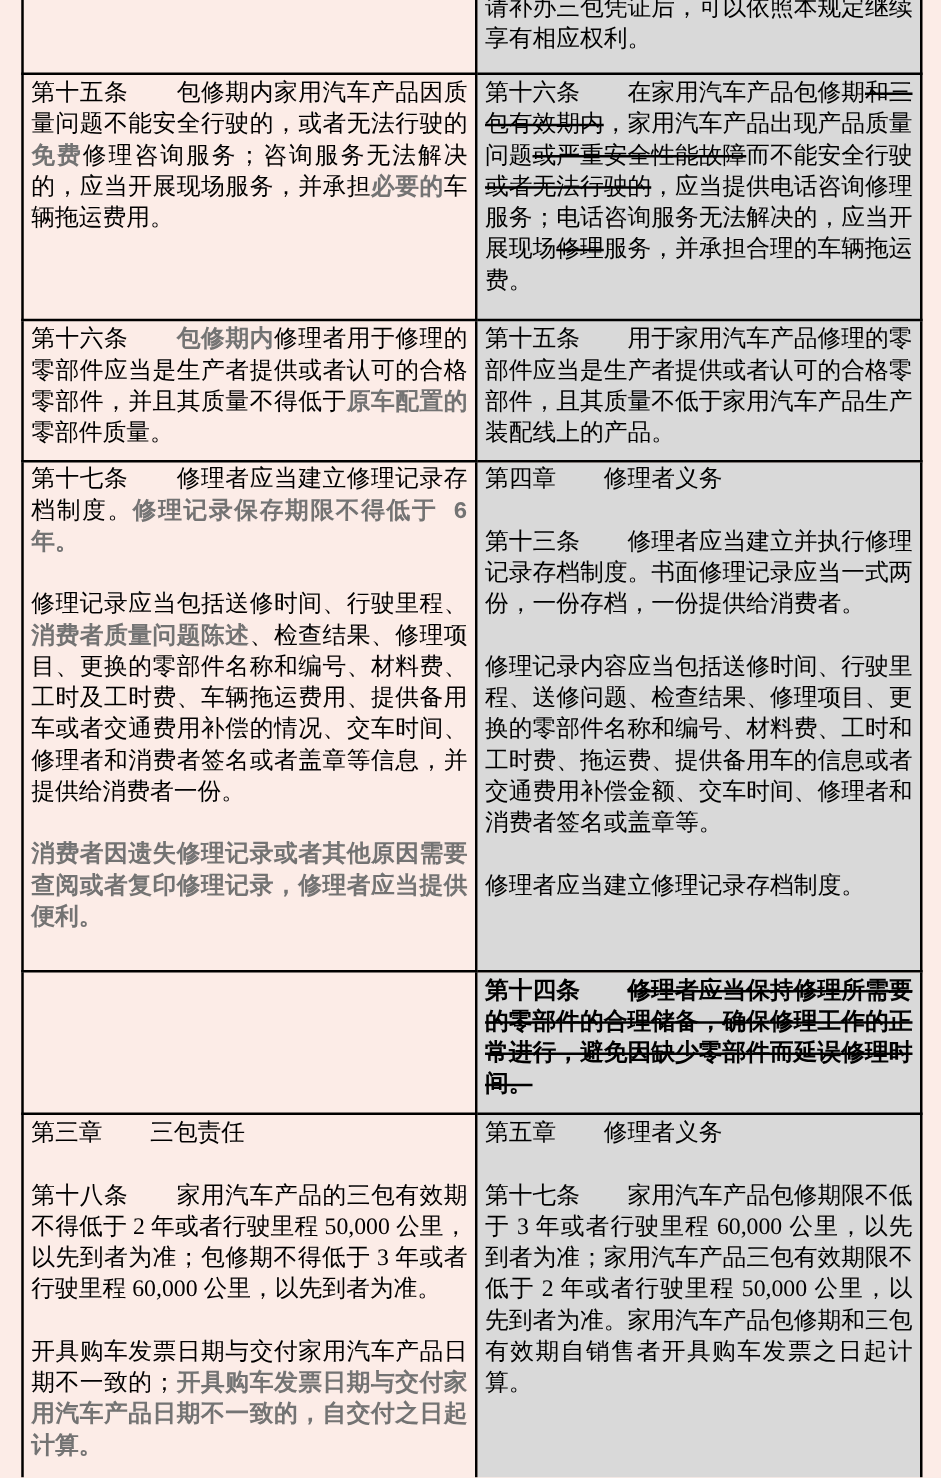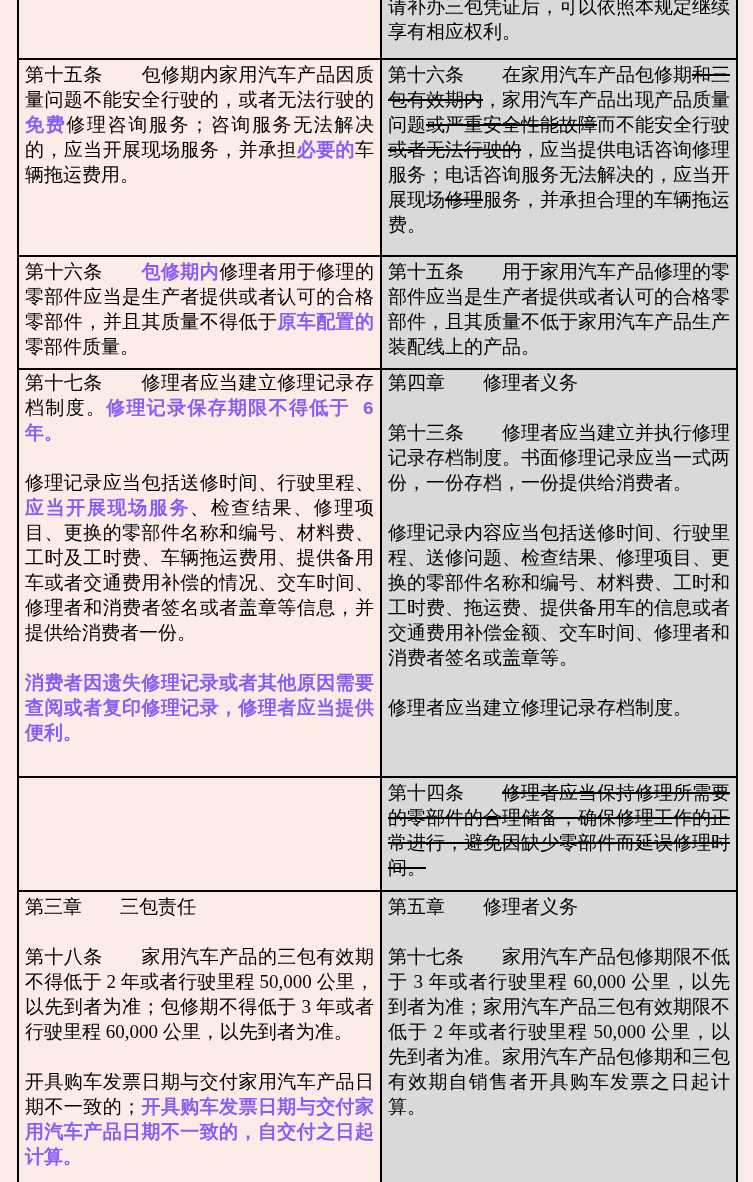--- a/index.html
+++ b/index.html
@@ -34,28 +34,28 @@
     color: #000000;
     text-align: justify;
     overflow: hidden;
   }
   td.cell-new { background: #fcece7; }
   td.cell-old { background: #d9d9d9; }
   tr.row-1 td { height: 62px; }
   tr.row-2 td { height: 191px; }
   tr.row-3 td { height: 107px; margin-top: 17px; }
   tr.row-4 td { height: 402px; font-family: Liberation Mono, monospace; }
-  tr.row-5 td { height: 108px; }
+  tr.row-5 td { height: 108px; font-weight: bold; }
   tr.row-6 td { height: 315px; }
   td p {
     margin: 0 0 25px 0;
   }
   td p:last-child { margin-bottom: 0; }
   .seg-red {
-    color: #8b5cf6;
+    color: #737373;
     font-weight: bold;
   }
   .seg-strike {
     text-decoration: line-through;
     text-decoration-thickness: 2px;
   }
 </style>
 </head>
 <body>
 
@@ -84,21 +84,21 @@
           <td class="cell-new">
             <p><span>第十六条　　</span><span class="seg-red">包修期内</span><span>修理者用于修理的零部件应当是生产者提供或者认可的合格零部件，并且其质量不得低于</span><span class="seg-red">原车配置的</span><span>零部件质量。</span></p>
           </td>
           <td class="cell-old">
             <p><span>第十五条　　用于家用汽车产品修理的零部件应当是生产者提供或者认可的合格零部件，且其质量不低于家用汽车产品生产装配线上的产品。</span></p>
           </td>
         </tr>
         <tr class="row-4">
           <td class="cell-new">
             <p><span>第十七条　　修理者应当建立修理记录存档制度。</span><span class="seg-red">修理记录保存期限不得低于 6 年。</span></p>
-            <p><span>修理记录应当包括送修时间、行驶里程、</span><span class="seg-red">应当开展现场服务</span><span>、检查结果、修理项目、更换的零部件名称和编号、材料费、工时及工时费、车辆拖运费用、提供备用车或者交通费用补偿的情况、交车时间、修理者和消费者签名或者盖章等信息，并提供给消费者一份。</span></p>
+            <p><span>修理记录应当包括送修时间、行驶里程、</span><span class="seg-red">消费者质量问题陈述</span><span>、检查结果、修理项目、更换的零部件名称和编号、材料费、工时及工时费、车辆拖运费用、提供备用车或者交通费用补偿的情况、交车时间、修理者和消费者签名或者盖章等信息，并提供给消费者一份。</span></p>
             <p><span class="seg-red">消费者因遗失修理记录或者其他原因需要查阅或者复印修理记录，修理者应当提供便利。</span></p>
           </td>
           <td class="cell-old">
             <p><span>第四章　　修理者义务</span></p>
             <p><span>第十三条　　修理者应当建立并执行修理记录存档制度。书面修理记录应当一式两份，一份存档，一份提供给消费者。</span></p>
             <p><span>修理记录内容应当包括送修时间、行驶里程、送修问题、检查结果、修理项目、更换的零部件名称和编号、材料费、工时和工时费、拖运费、提供备用车的信息或者交通费用补偿金额、交车时间、修理者和消费者签名或盖章等。</span></p>
             <p><span>修理者应当建立修理记录存档制度。</span></p>
           </td>
         </tr>
         <tr class="row-5">

